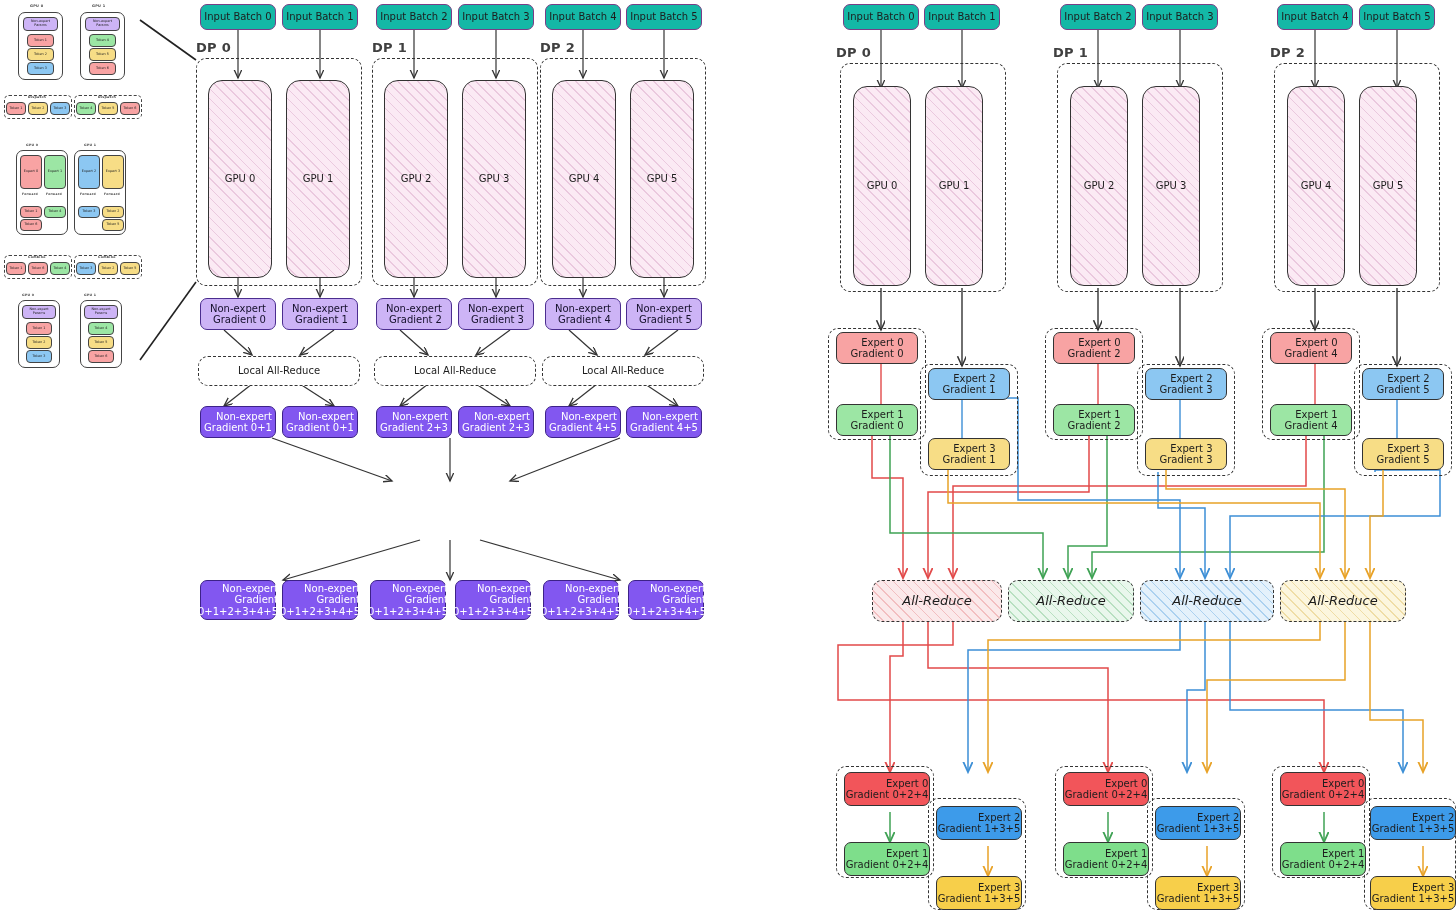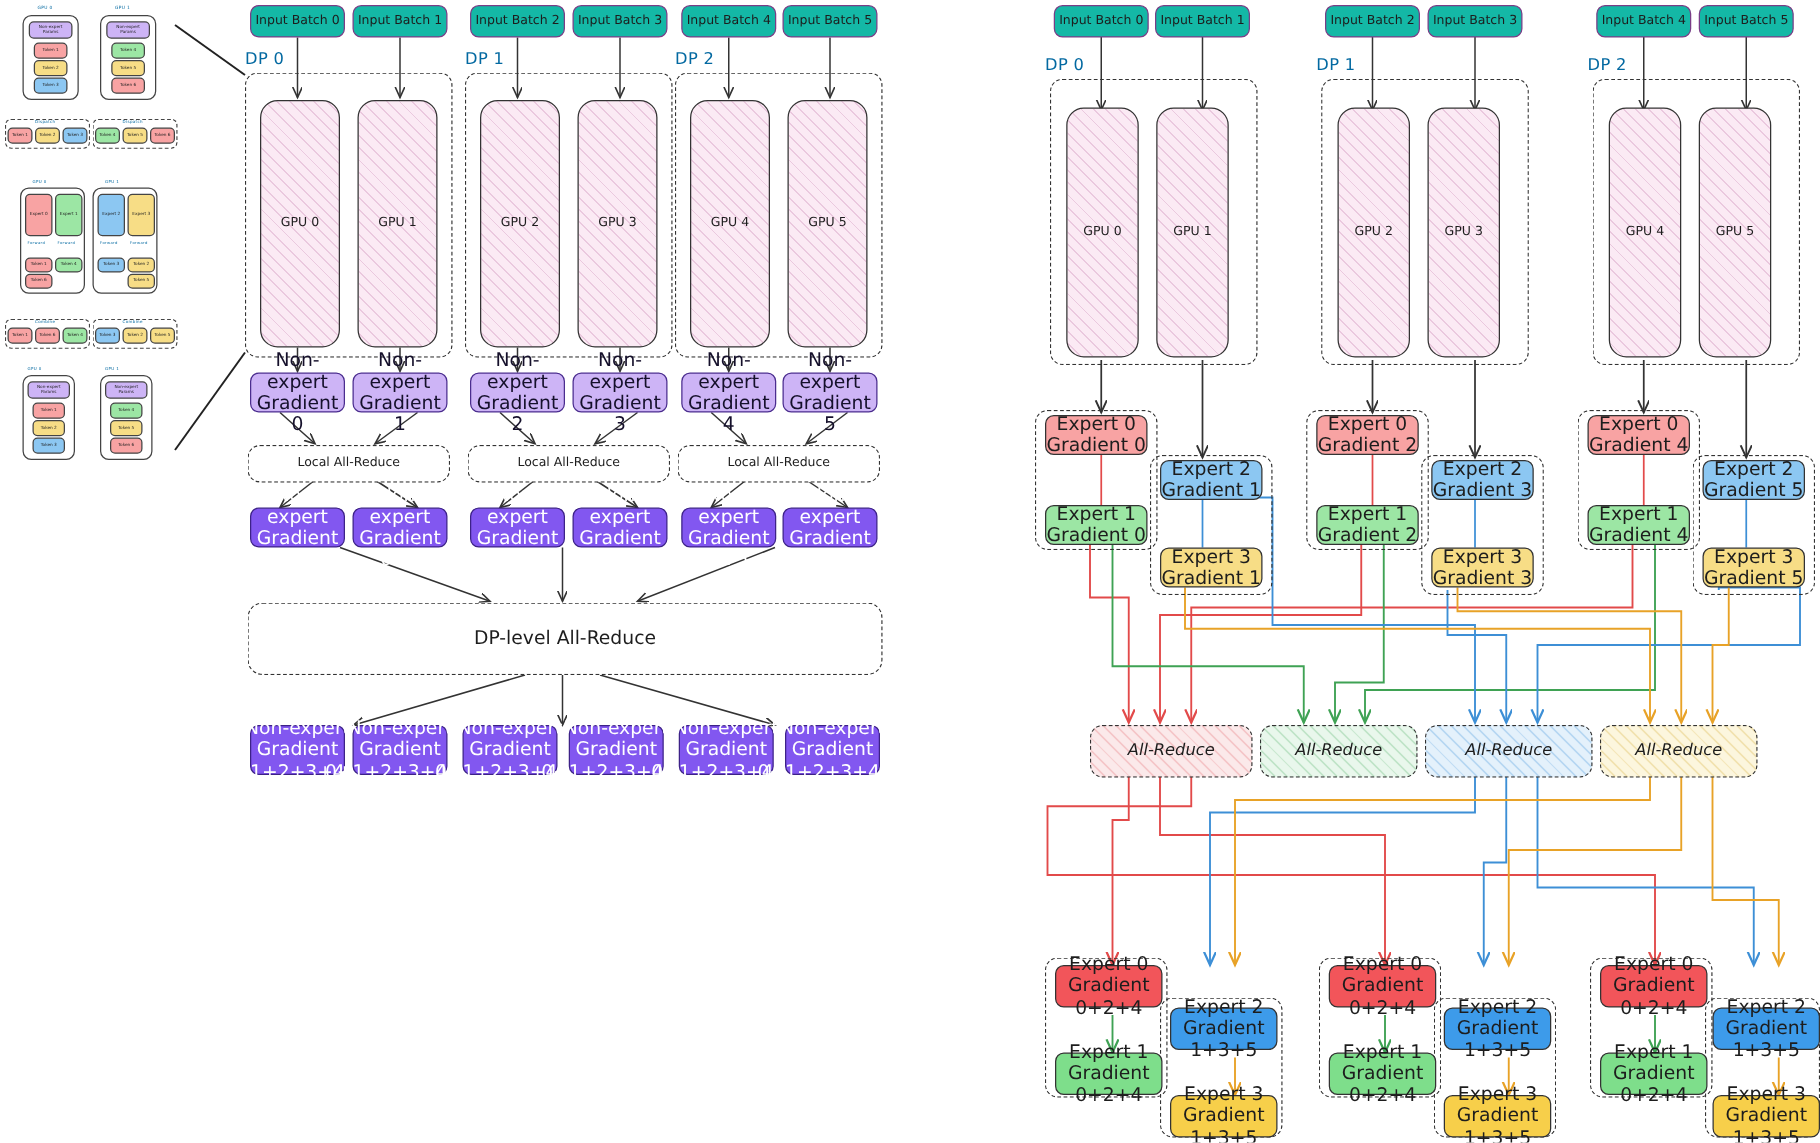--- a/index.html
+++ b/index.html
@@ -17,22 +17,23 @@
     text-align:center;line-height:1.15;
     border:1.4px solid #333333;border-radius:7px;
     font-family:"DejaVu Sans", sans-serif;
     white-space:pre-line;
   }
   .grp{
     position:absolute;box-sizing:border-box;
     border:1.6px dashed #333333;border-radius:10px;background:transparent;
   }
   .grp-label{
-    position:absolute;font-size:12px;color:#0369a1;letter-spacing:.3px;
+    position:absolute;font-size:12px;color:#404040;letter-spacing:.3px;
     font-family:"DejaVu Sans", sans-serif;
+    font-weight:bold;
   }
   
   .c-batch{background:#14b8a6;border-color:#7a3d86;color:#1d1d1d;}
   .c-gpu{background:#fbeaf4;border-color:#333;color:#1d1d1d;}
   .c-ng{background:#cdb4f6;border-color:#4b2d8f;color:#15102b;}
   .c-ng-dark{background:#8257f0;border-color:#3d2288;color:#ffffff;}
   .c-e0{background:#f8a3a3;border-color:#333;color:#1d1d1d;}
   .c-e1{background:#9ce6a4;border-color:#333;color:#1d1d1d;}
   .c-e2{background:#8cc7f2;border-color:#333;color:#1d1d1d;}
   .c-e3{background:#f7dd86;border-color:#333;color:#1d1d1d;}
@@ -47,21 +48,21 @@
   .c-ar-y{background:#fcf6de;border:1.6px dashed #333;color:#1d1d1d;}
 
   .hatch-pink{
     background-image:repeating-linear-gradient(45deg,rgba(214,160,196,.45) 0 1px,transparent 1px 7px);
   }
   .hatch-r{background-image:repeating-linear-gradient(45deg,rgba(228,110,116,.35) 0 1px,transparent 1px 7px);}
   .hatch-g{background-image:repeating-linear-gradient(45deg,rgba(90,180,110,.35) 0 1px,transparent 1px 7px);}
   .hatch-b{background-image:repeating-linear-gradient(45deg,rgba(70,150,220,.35) 0 1px,transparent 1px 7px);}
   .hatch-y{background-image:repeating-linear-gradient(45deg,rgba(215,175,60,.35) 0 1px,transparent 1px 7px);}
 
-  .fs9{font-size:15px;}
+  .fs9{font-size:10px;text-align:right;}
   .fs10{font-size:10px;}
   .fs13{font-size:13px;}
   .fs15{font-size:15px;}
 
   
   #thumb{position:absolute;left:0px;top:0px;width:190px;height:375px;}
   .tnode{position:absolute;box-sizing:border-box;border:1px solid #444;border-radius:4px;
     display:flex;align-items:center;justify-content:center;font-size:3.4px;line-height:1.05;
     text-align:center;white-space:pre-line;color:#222;}
   .tgrp{position:absolute;box-sizing:border-box;border:1px dashed #444;border-radius:5px;}
@@ -348,21 +349,20 @@
 Gradient 0+1</div>
   <div class="node c-ng-dark fs9" style="left:376px;top:406px;width:76px;height:32px;">Non-expert
 Gradient 2+3</div>
   <div class="node c-ng-dark fs9" style="left:458px;top:406px;width:76px;height:32px;">Non-expert
 Gradient 2+3</div>
   <div class="node c-ng-dark fs9" style="left:545px;top:406px;width:76px;height:32px;">Non-expert
 Gradient 4+5</div>
   <div class="node c-ng-dark fs9" style="left:626px;top:406px;width:76px;height:32px;">Non-expert
 Gradient 4+5</div>
 
-  <div class="node c-ar-plain fs15" style="left:198px;top:482px;width:508px;height:58px;border-radius:12px;">DP-level All-Reduce</div>
 
   <div class="node c-ng-dark fs9" style="left:200px;top:580px;width:76px;height:40px;">Non-expert
 Gradient
 0+1+2+3+4+5</div>
   <div class="node c-ng-dark fs9" style="left:282px;top:580px;width:76px;height:40px;">Non-expert
 Gradient
 0+1+2+3+4+5</div>
   <div class="node c-ng-dark fs9" style="left:370px;top:580px;width:76px;height:40px;">Non-expert
 Gradient
 0+1+2+3+4+5</div>

